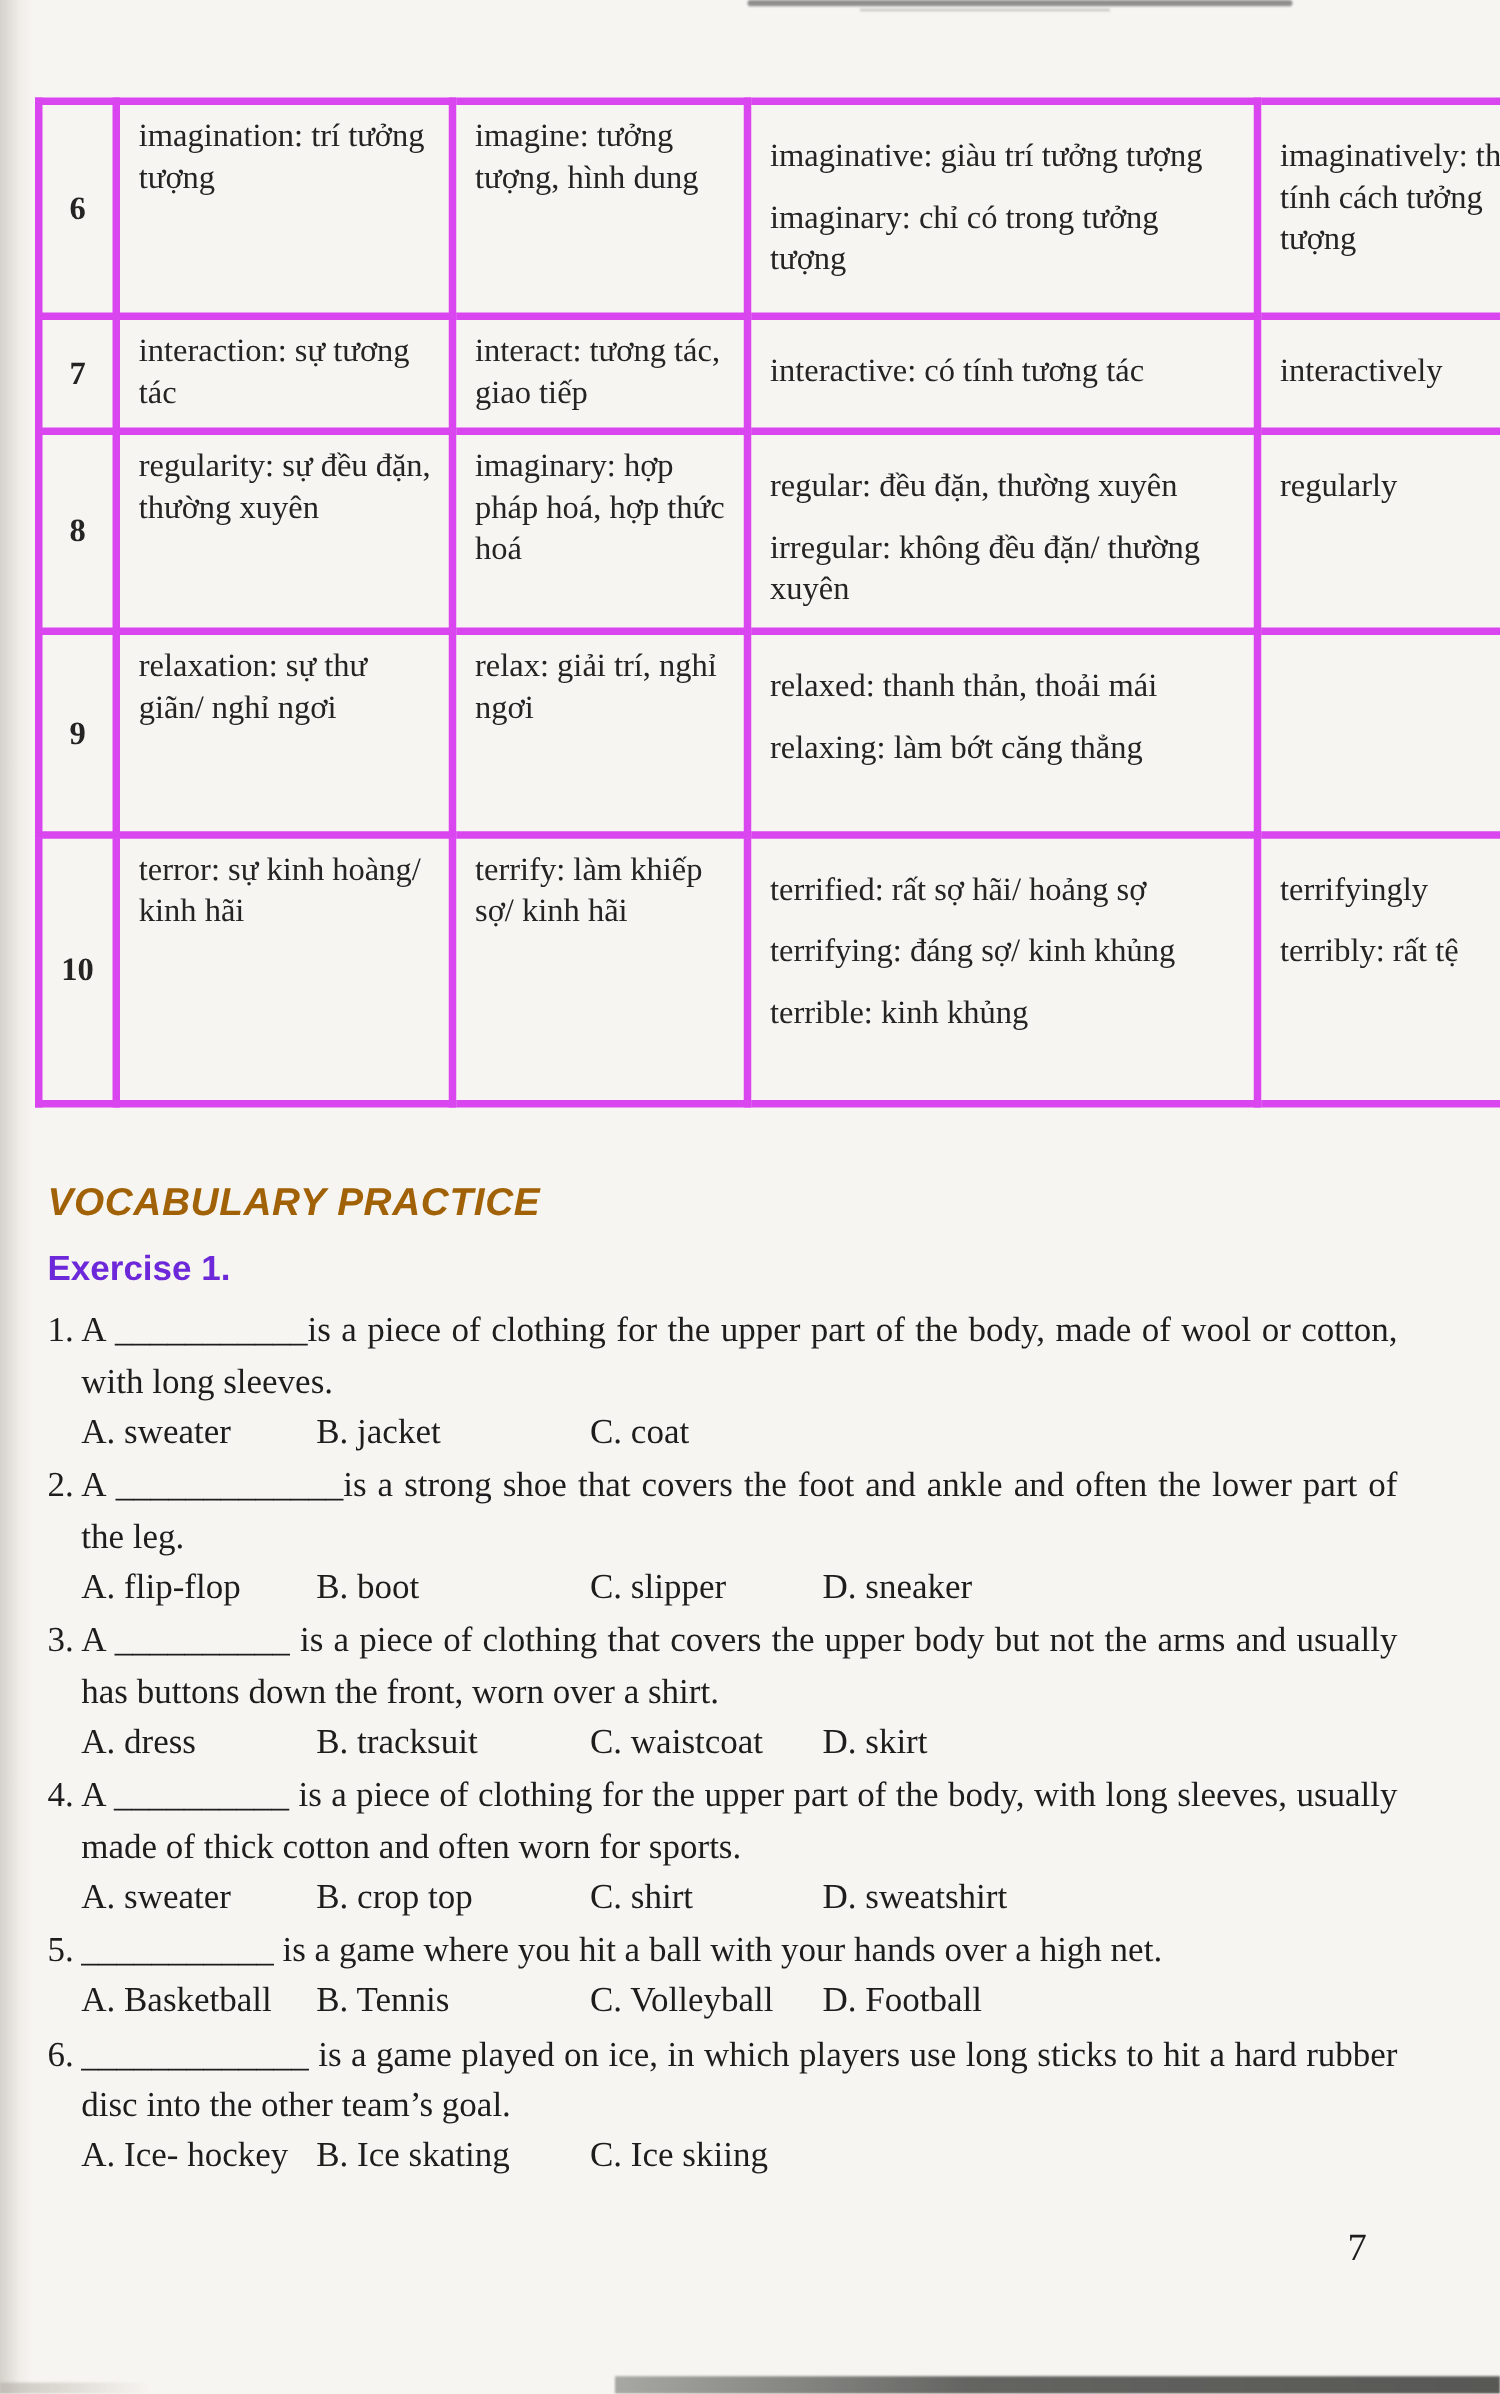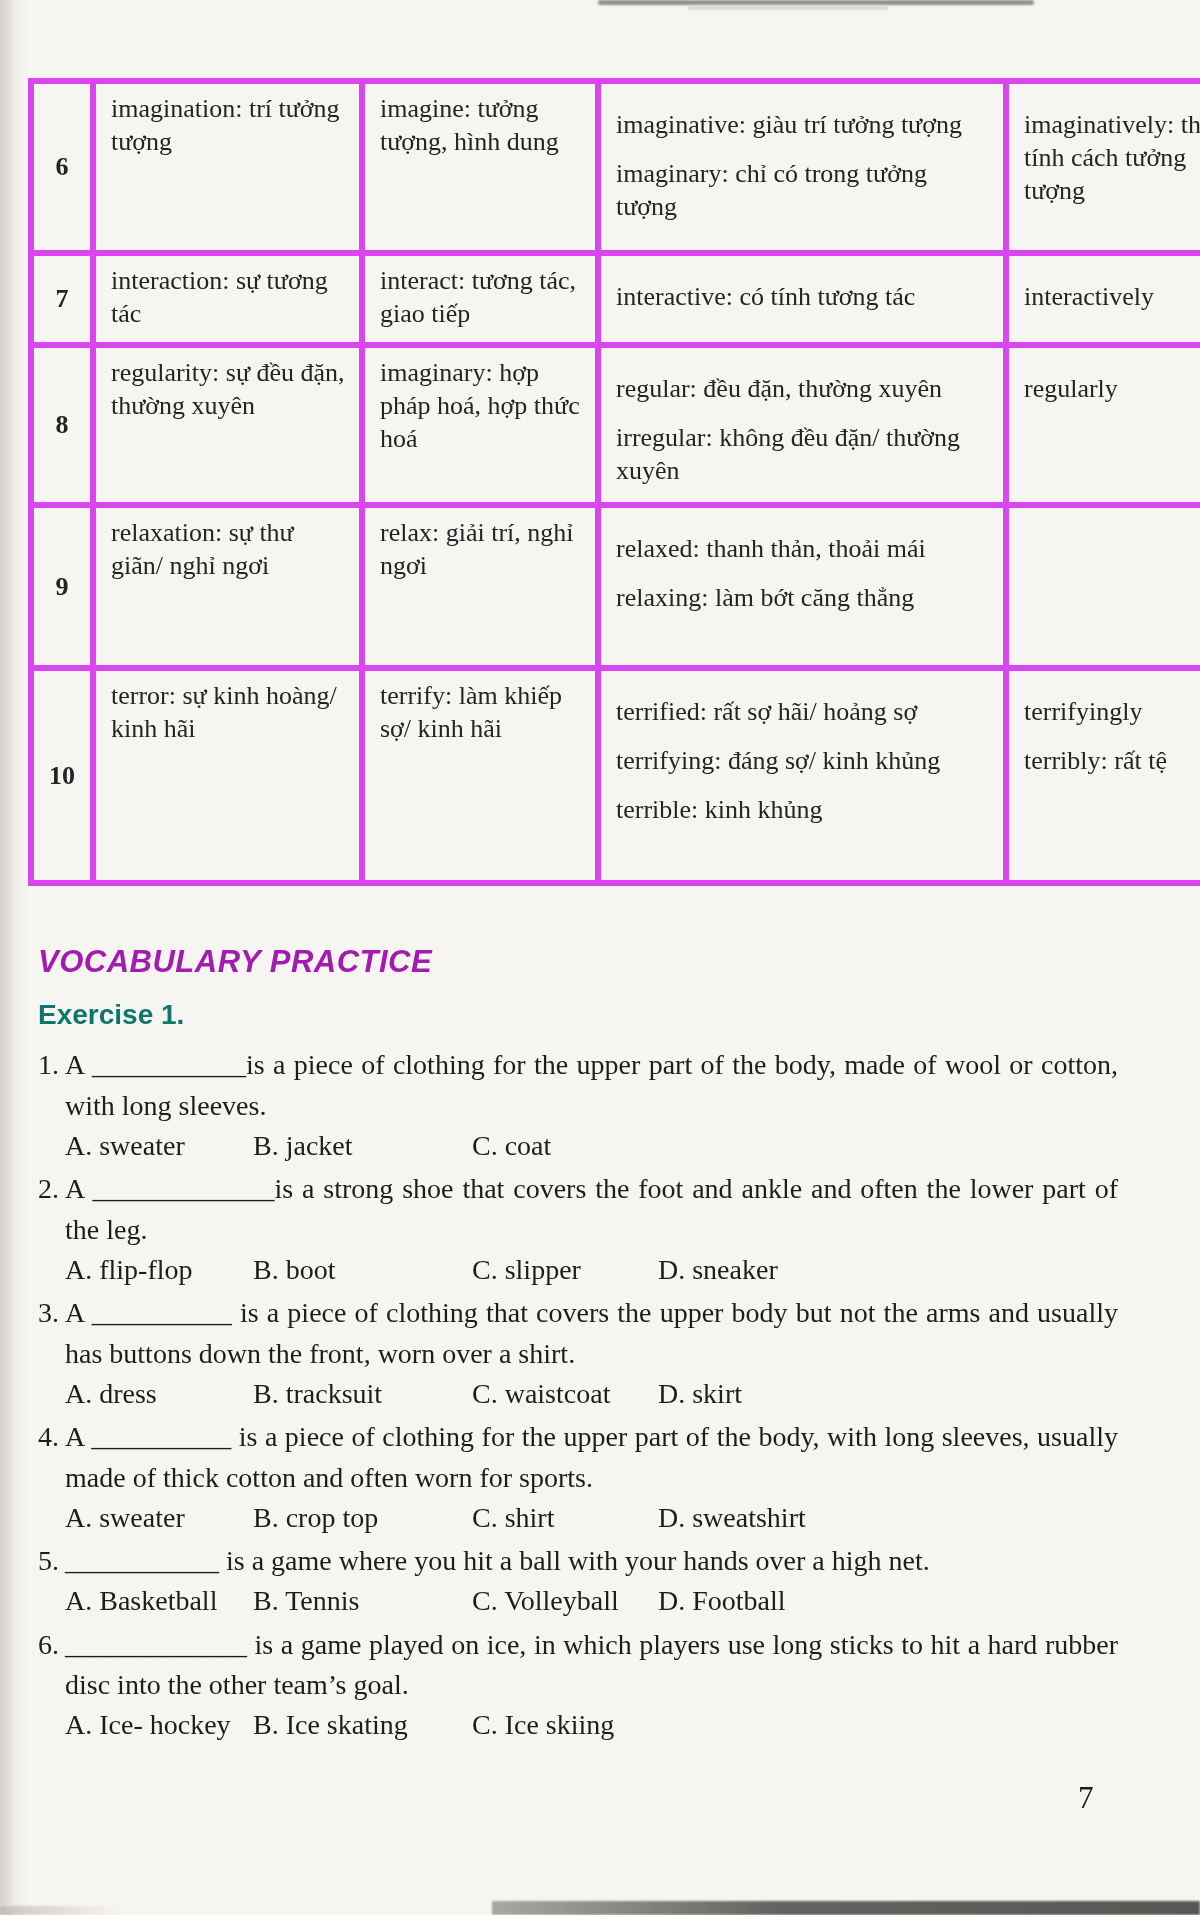--- a/index.html
+++ b/index.html
@@ -47,27 +47,27 @@
   .word-table tbody tr:nth-child(3){height:160px;}
   .word-table tbody tr:nth-child(4){height:163px;}
   .word-table tbody tr:nth-child(5){height:215px;}
   .word-table .entry{margin:16px 0 10px 0;}
   .word-table .entry:last-child{margin-bottom:0;}
 
   
   .practice{position:absolute;left:38px;top:944px;width:1080px;}
   .section-title{
     font-family:"Liberation Sans","DejaVu Sans",sans-serif;
-    font-weight:700;font-style:italic;font-size:31px;color:#a21caf;
+    font-weight:700;font-style:italic;font-size:31px;color:#a16207;
     letter-spacing:.5px;
   }
   .exercise-header{
     display:flex;margin-top:13px;
     font-family:"Liberation Sans","DejaVu Sans",sans-serif;
-    font-weight:700;font-size:28px;line-height:1.55;color:#0f766e;align-items:center;
+    font-weight:700;font-size:28px;line-height:1.55;color:#6d28d9;align-items:center;
   }
   .ex-label{flex:0 0 150px;}
   .ex-instruction{max-width:845px;}
 
   .questions{margin-top:9px;}
   .question{position:relative;padding-left:27px;font-size:28px;line-height:1.44;color:#1d1d1d;margin-bottom:3px;}
   .qnum{position:absolute;left:0;top:0;}
   .qtext{text-align:justify;text-align-last:left;}
   .opts{display:grid;grid-template-columns:188px 219px 186px auto;column-gap:0;}
   .opt{white-space:nowrap;}

